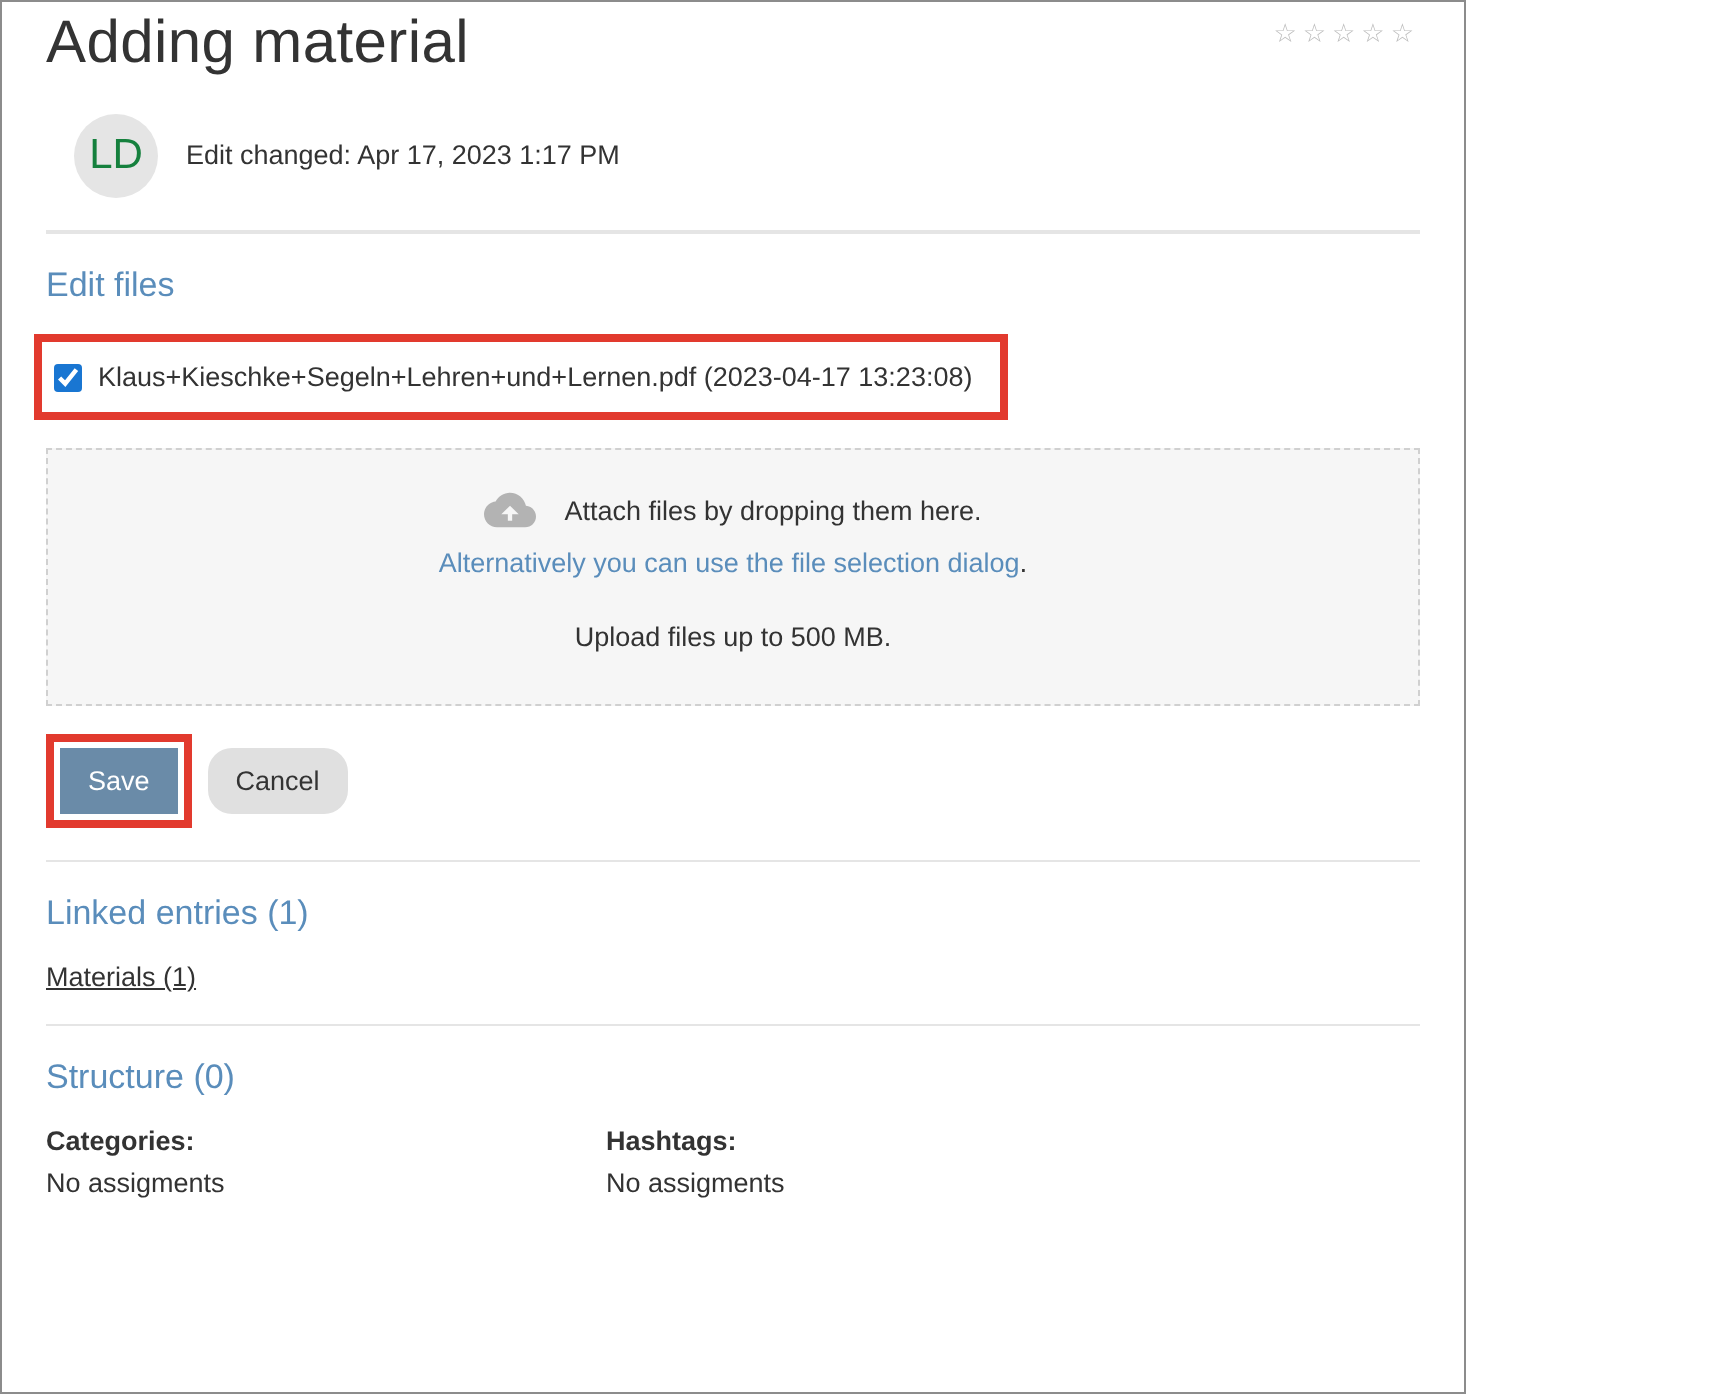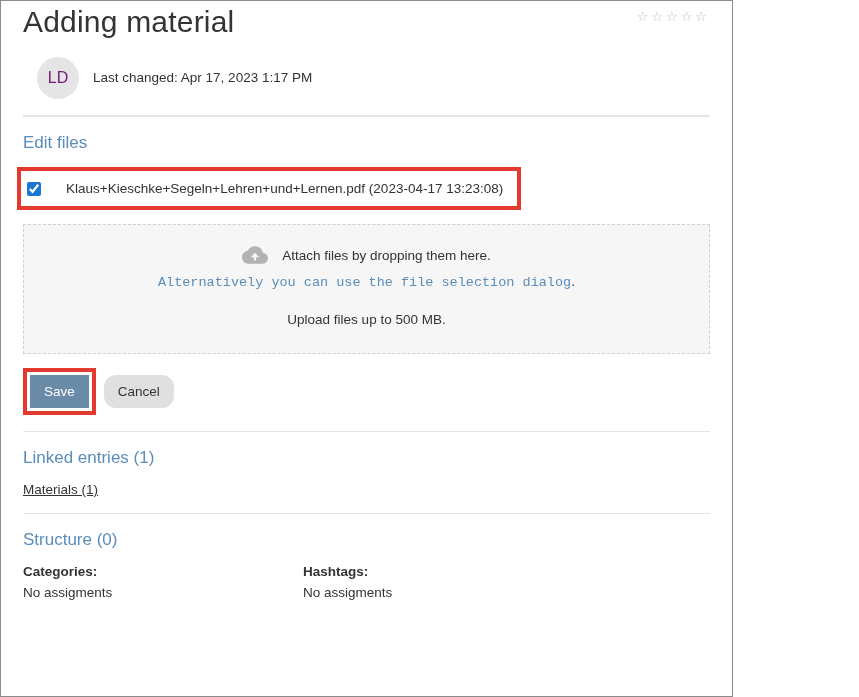--- a/index.html
+++ b/index.html
@@ -40,25 +40,25 @@
     display: flex;
     align-items: center;
     gap: 14px;
     margin-top: 18px;
     margin-bottom: 16px;
   }
   .avatar {
     width: 42px; height: 42px;
     border-radius: 50%;
     background: #e5e5e5;
-    color: #701a75;
+    color: #15803d;
     display: flex;
     align-items: center;
     justify-content: center;
-    font-size: 16px;
+    font-size: 21px;
     font-weight: 400;
     flex-shrink: 0;
     margin-left: 14px;
   }
   .changed-text { line-height: 1.4; font-size: 13.5px; color: #333; }
   .divider { border: none; border-top: 1px solid #e5e5e5; margin: 0; }
   .section { padding-top: 16px; padding-bottom: 16px; }
   .section-title {
     font-size: 17px;
     font-weight: 400;
@@ -67,21 +67,21 @@
   }
   .desc-body {
     font-size: 12.5px;
     color: #333;
     margin-bottom: 8px;
   }
   .highlight-file {
     border: 4px solid #e23a2e;
     display: inline-flex;
     align-items: center;
-    gap: 25px;
+    gap: 8px;
     padding: 10px 14px 10px 6px;
     margin-left: -6px;
   }
   .file-check {
     width: 14px; height: 14px;
     accent-color: #1976d2;
   }
   .file-name { font-size: 13.5px; color: #333; }
   .dropzone {
     border: 1px dashed #d0d0d0;
@@ -94,21 +94,21 @@
     display: flex;
     align-items: center;
     justify-content: center;
     gap: 14px;
     color: #333;
     font-size: 13.5px;
     margin-bottom: 8px;
     text-align: center;
   }
   .cloud-icon { width: 26px; height: 20px; fill: #b3b3b3; }
-  .drop-link { color: #5a8dbb; font-size: 13.5px; cursor: pointer; font-family: Liberation Mono, monospace; }
+  .drop-link { color: #5a8dbb; font-size: 13.5px; cursor: pointer; }
   .drop-size { margin-top: 22px; font-size: 13.5px; color: #333; }
   .button-row {
     display: flex;
     gap: 8px;
     align-items: center;
     margin-top: 14px;
   }
   .highlight-save {
     border: 4px solid #e23a2e;
     padding: 3px;
@@ -147,21 +147,21 @@
 
   <div class="header-row">
     <h1 class="page-title">Adding material</h1>
     <div class="stars">☆☆☆☆☆</div>
   </div>
 
   <div class="changed-row">
     <div class="avatar">LD</div>
     <div class="changed-text">
       <div>
-        <span>Last changed:</span>
+        <span>Edit changed:</span>
         <span>Apr 17, 2023 1:17 PM</span>
       </div>
     </div>
   </div>
 
   <hr class="divider">
 
 
   <hr class="divider">
 

